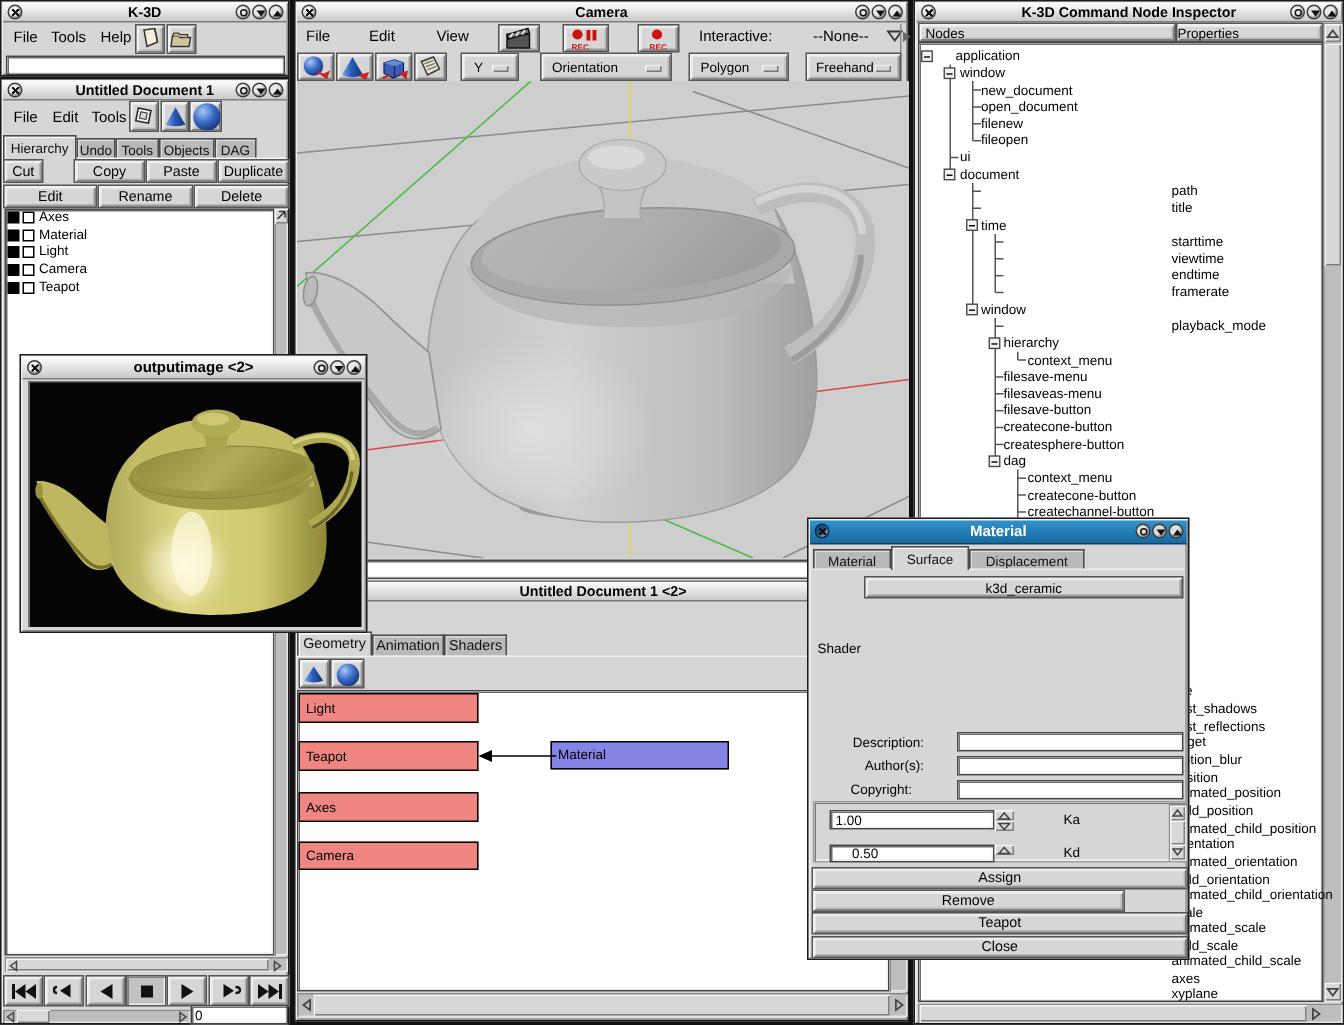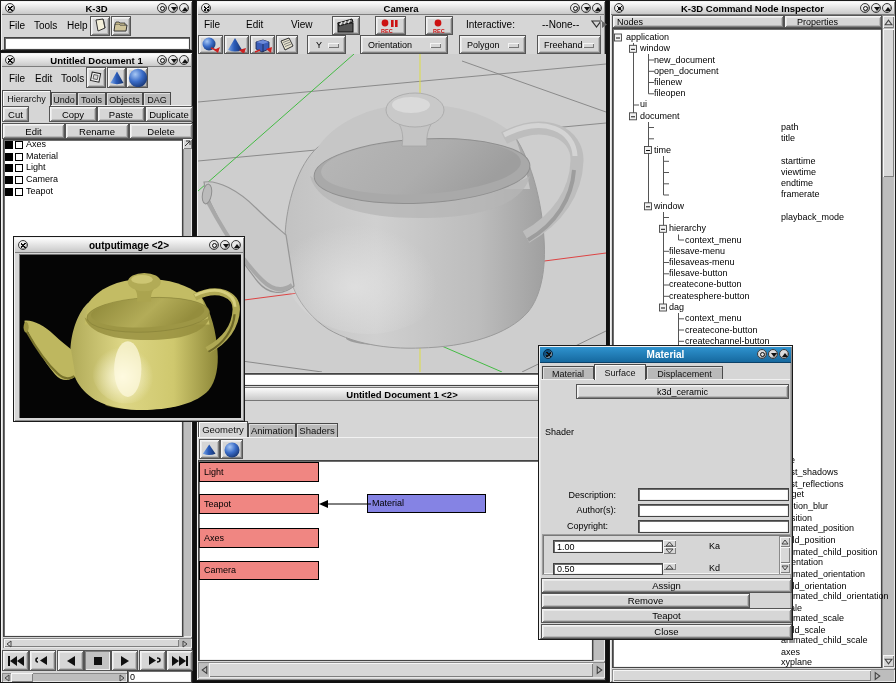--- a/index.html
+++ b/index.html
@@ -403,21 +403,21 @@
         </span>
         <span class="cir">
           <i class="dn"></i>
         </span>
         <span class="cir">
           <i class="up"></i>
         </span>
       </span>
  </div>
  <div class="b" style="left:2px;top:14px;width:172px;height:13px;text-align:left;font-size:9px;line-height:12px;padding-left:4px">Nodes</div>
- <div class="b" style="left:174px;top:14px;width:98px;height:13px;text-align:left;font-size:9px;line-height:12px;padding-left:12px">Properties</div>
+ <div class="b" style="left:174px;top:14px;width:98px;height:13px;text-align:left;font-size:9px;line-height:12px;padding-left:0">Properties</div>
  <div class="entry" style="left:2px;top:27px;width:270px;height:640px"></div>
  <div class="trough" style="left:272px;top:14px;width:13px;height:653px"></div>
  <div class="thumb" style="left:273px;top:15px;width:11px;height:12px"></div>
  <svg width="9" height="9" style="left:274px;top:17px" viewBox="0 0 8 8">
       <path d="M1 6 L4 2 L7 6 Z" fill="none" stroke="#444" stroke-width="1"></path>
     </svg>
  <div class="thumb" style="left:273px;top:28px;width:11px;height:148px"></div>
  <div class="thumb" style="left:273px;top:654px;width:11px;height:12px"></div>
  <svg width="9" height="9" style="left:274px;top:656px" viewBox="0 0 8 8">
       <path d="M1 2 L4 6 L7 2 Z" fill="none" stroke="#444" stroke-width="1"></path>
@@ -465,21 +465,21 @@
       <line x1="51.5" y1="245.8" x2="57" y2="245.8" stroke="#555" stroke-width="1"></line>
       <line x1="51.5" y1="257.0" x2="57" y2="257.0" stroke="#555" stroke-width="1"></line>
       <line x1="51.5" y1="268.3" x2="57" y2="268.3" stroke="#555" stroke-width="1"></line>
       <rect x="47.5" y="276.0" width="7" height="7" fill="#f2f2f2" stroke="#444" stroke-width="0.9"></rect>
       <line x1="49" y1="280.0" x2="53" y2="280.0" stroke="#111" stroke-width="1"></line>
       <line x1="66.5" y1="290.8" x2="72" y2="290.8" stroke="#555" stroke-width="1"></line>
       <line x1="66.5" y1="302.0" x2="72" y2="302.0" stroke="#555" stroke-width="1"></line>
       <line x1="66.5" y1="313.3" x2="72" y2="313.3" stroke="#555" stroke-width="1"></line>
       <line x1="66.5" y1="324.5" x2="72" y2="324.5" stroke="#555" stroke-width="1"></line>
     </svg>
-<div class="lbl" style="left:16px;top:31px;font-size:9px">application</div>
+<div class="lbl" style="left:27px;top:31px;font-size:9px">application</div>
 <div class="lbl" style="left:30px;top:42px;font-size:9px">window</div>
 <div class="lbl" style="left:44px;top:54px;font-size:9px">new_document</div>
 <div class="lbl" style="left:44px;top:65px;font-size:9px">open_document</div>
 <div class="lbl" style="left:44px;top:76px;font-size:9px">filenew</div>
 <div class="lbl" style="left:44px;top:87px;font-size:9px">fileopen</div>
 <div class="lbl" style="left:30px;top:98px;font-size:9px">ui</div>
 <div class="lbl" style="left:30px;top:110px;font-size:9px">document</div>
 <div class="lbl" style="left:171px;top:121px;font-size:9px">path</div>
 <div class="lbl" style="left:171px;top:132px;font-size:9px">title</div>
 <div class="lbl" style="left:44px;top:144px;font-size:9px">time</div>
@@ -613,21 +613,21 @@
    <div class="entry" style="left:10px;top:5px;width:110px;height:13px;font-size:9px;line-height:12px;padding-left:3px">1.00</div>
    <div class="thumb" style="left:120px;top:5px;width:13px;height:7px"></div>
    <svg width="9" height="6" style="left:122px;top:6px" viewBox="0 0 9 6">
         <path d="M1 5 L4.5 1 L8 5 Z" fill="none" stroke="#444"></path>
       </svg>
    <div class="thumb" style="left:120px;top:12px;width:13px;height:7px"></div>
    <svg width="9" height="6" style="left:122px;top:13px" viewBox="0 0 9 6">
         <path d="M1 1 L4.5 5 L8 1 Z" fill="none" stroke="#444"></path>
       </svg>
    <div class="lbl" style="left:166px;top:6px;font-size:9px">Ka</div>
-   <div class="entry" style="left:10px;top:28px;width:110px;height:12px;font-size:9px;line-height:11px;padding-left:3px">0.50</div>
+   <div class="entry" style="left:10px;top:28px;width:110px;height:12px;font-size:9px;line-height:11px;padding-left:14px">0.50</div>
    <div class="thumb" style="left:120px;top:28px;width:13px;height:7px"></div>
    <svg width="9" height="6" style="left:122px;top:29px" viewBox="0 0 9 6">
         <path d="M1 5 L4.5 1 L8 5 Z" fill="none" stroke="#444"></path>
       </svg>
    <div class="lbl" style="left:166px;top:28px;font-size:9px">Kd</div>
    <div class="trough" style="left:236px;top:1px;width:12px;height:38px"></div>
    <div class="thumb" style="left:237px;top:2px;width:10px;height:10px"></div>
    <svg width="8" height="8" style="left:238px;top:3px" viewBox="0 0 8 8">
         <path d="M1 6 L4 2 L7 6 Z" fill="none" stroke="#444"></path>
       </svg>

